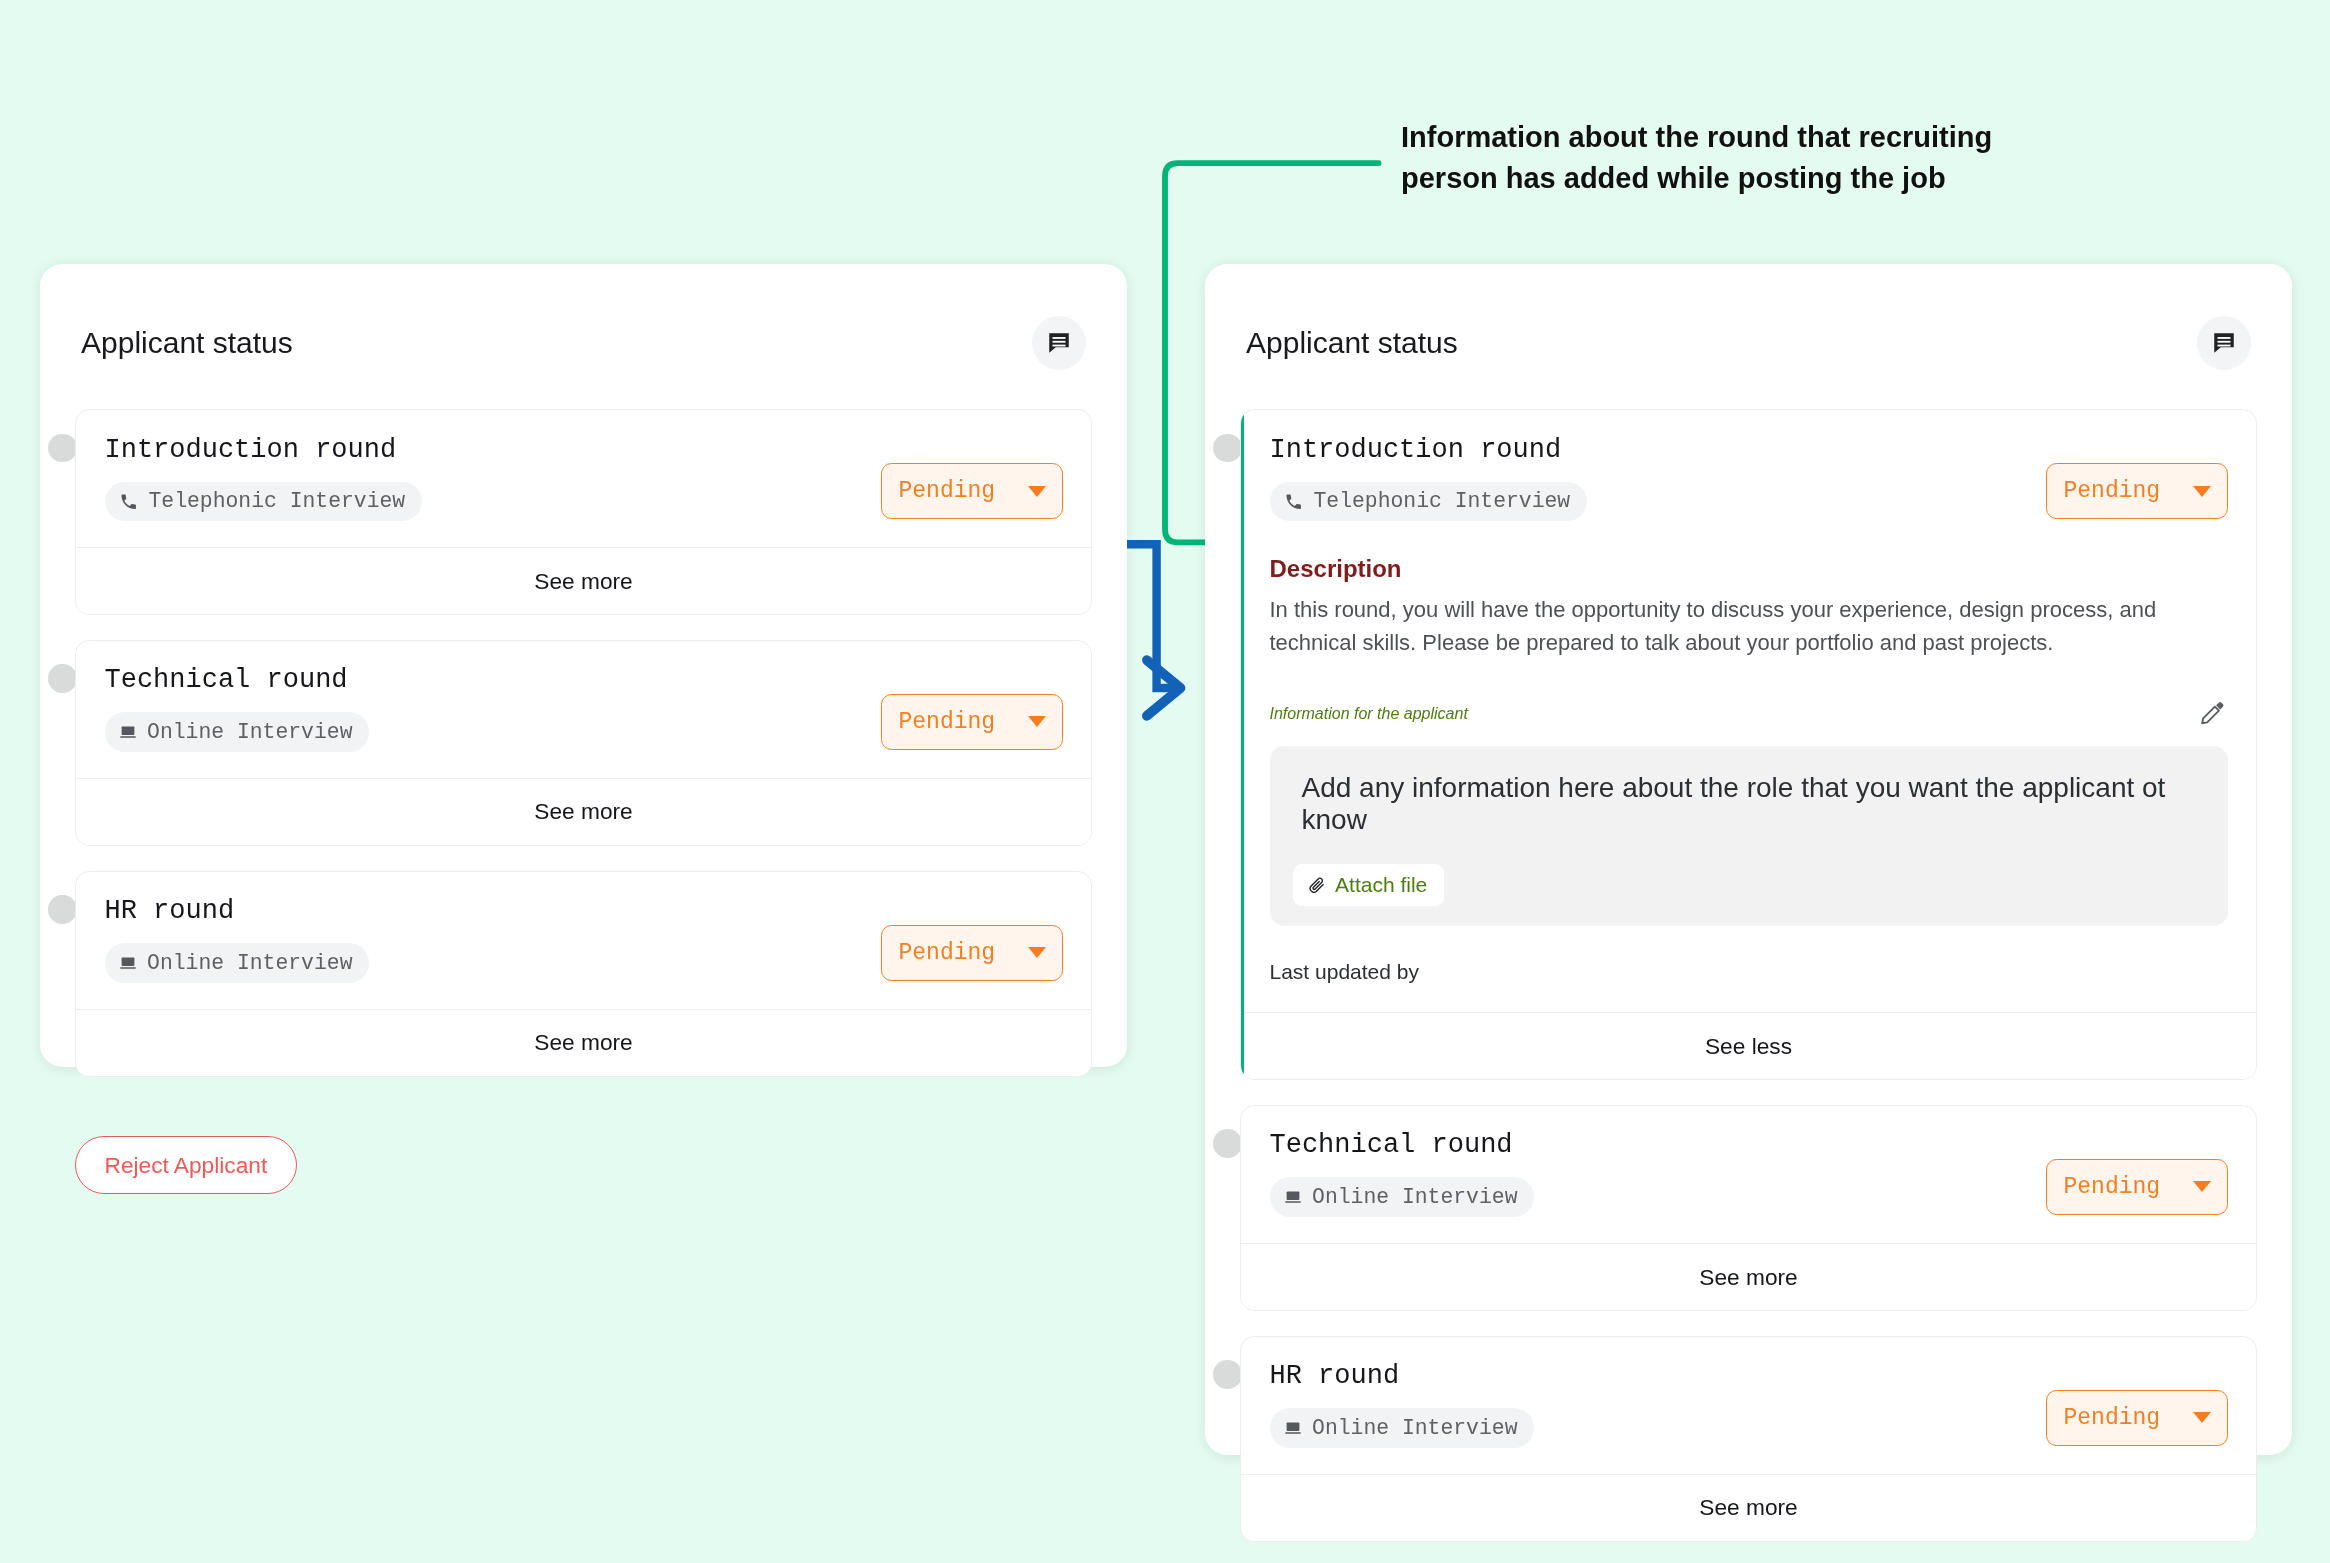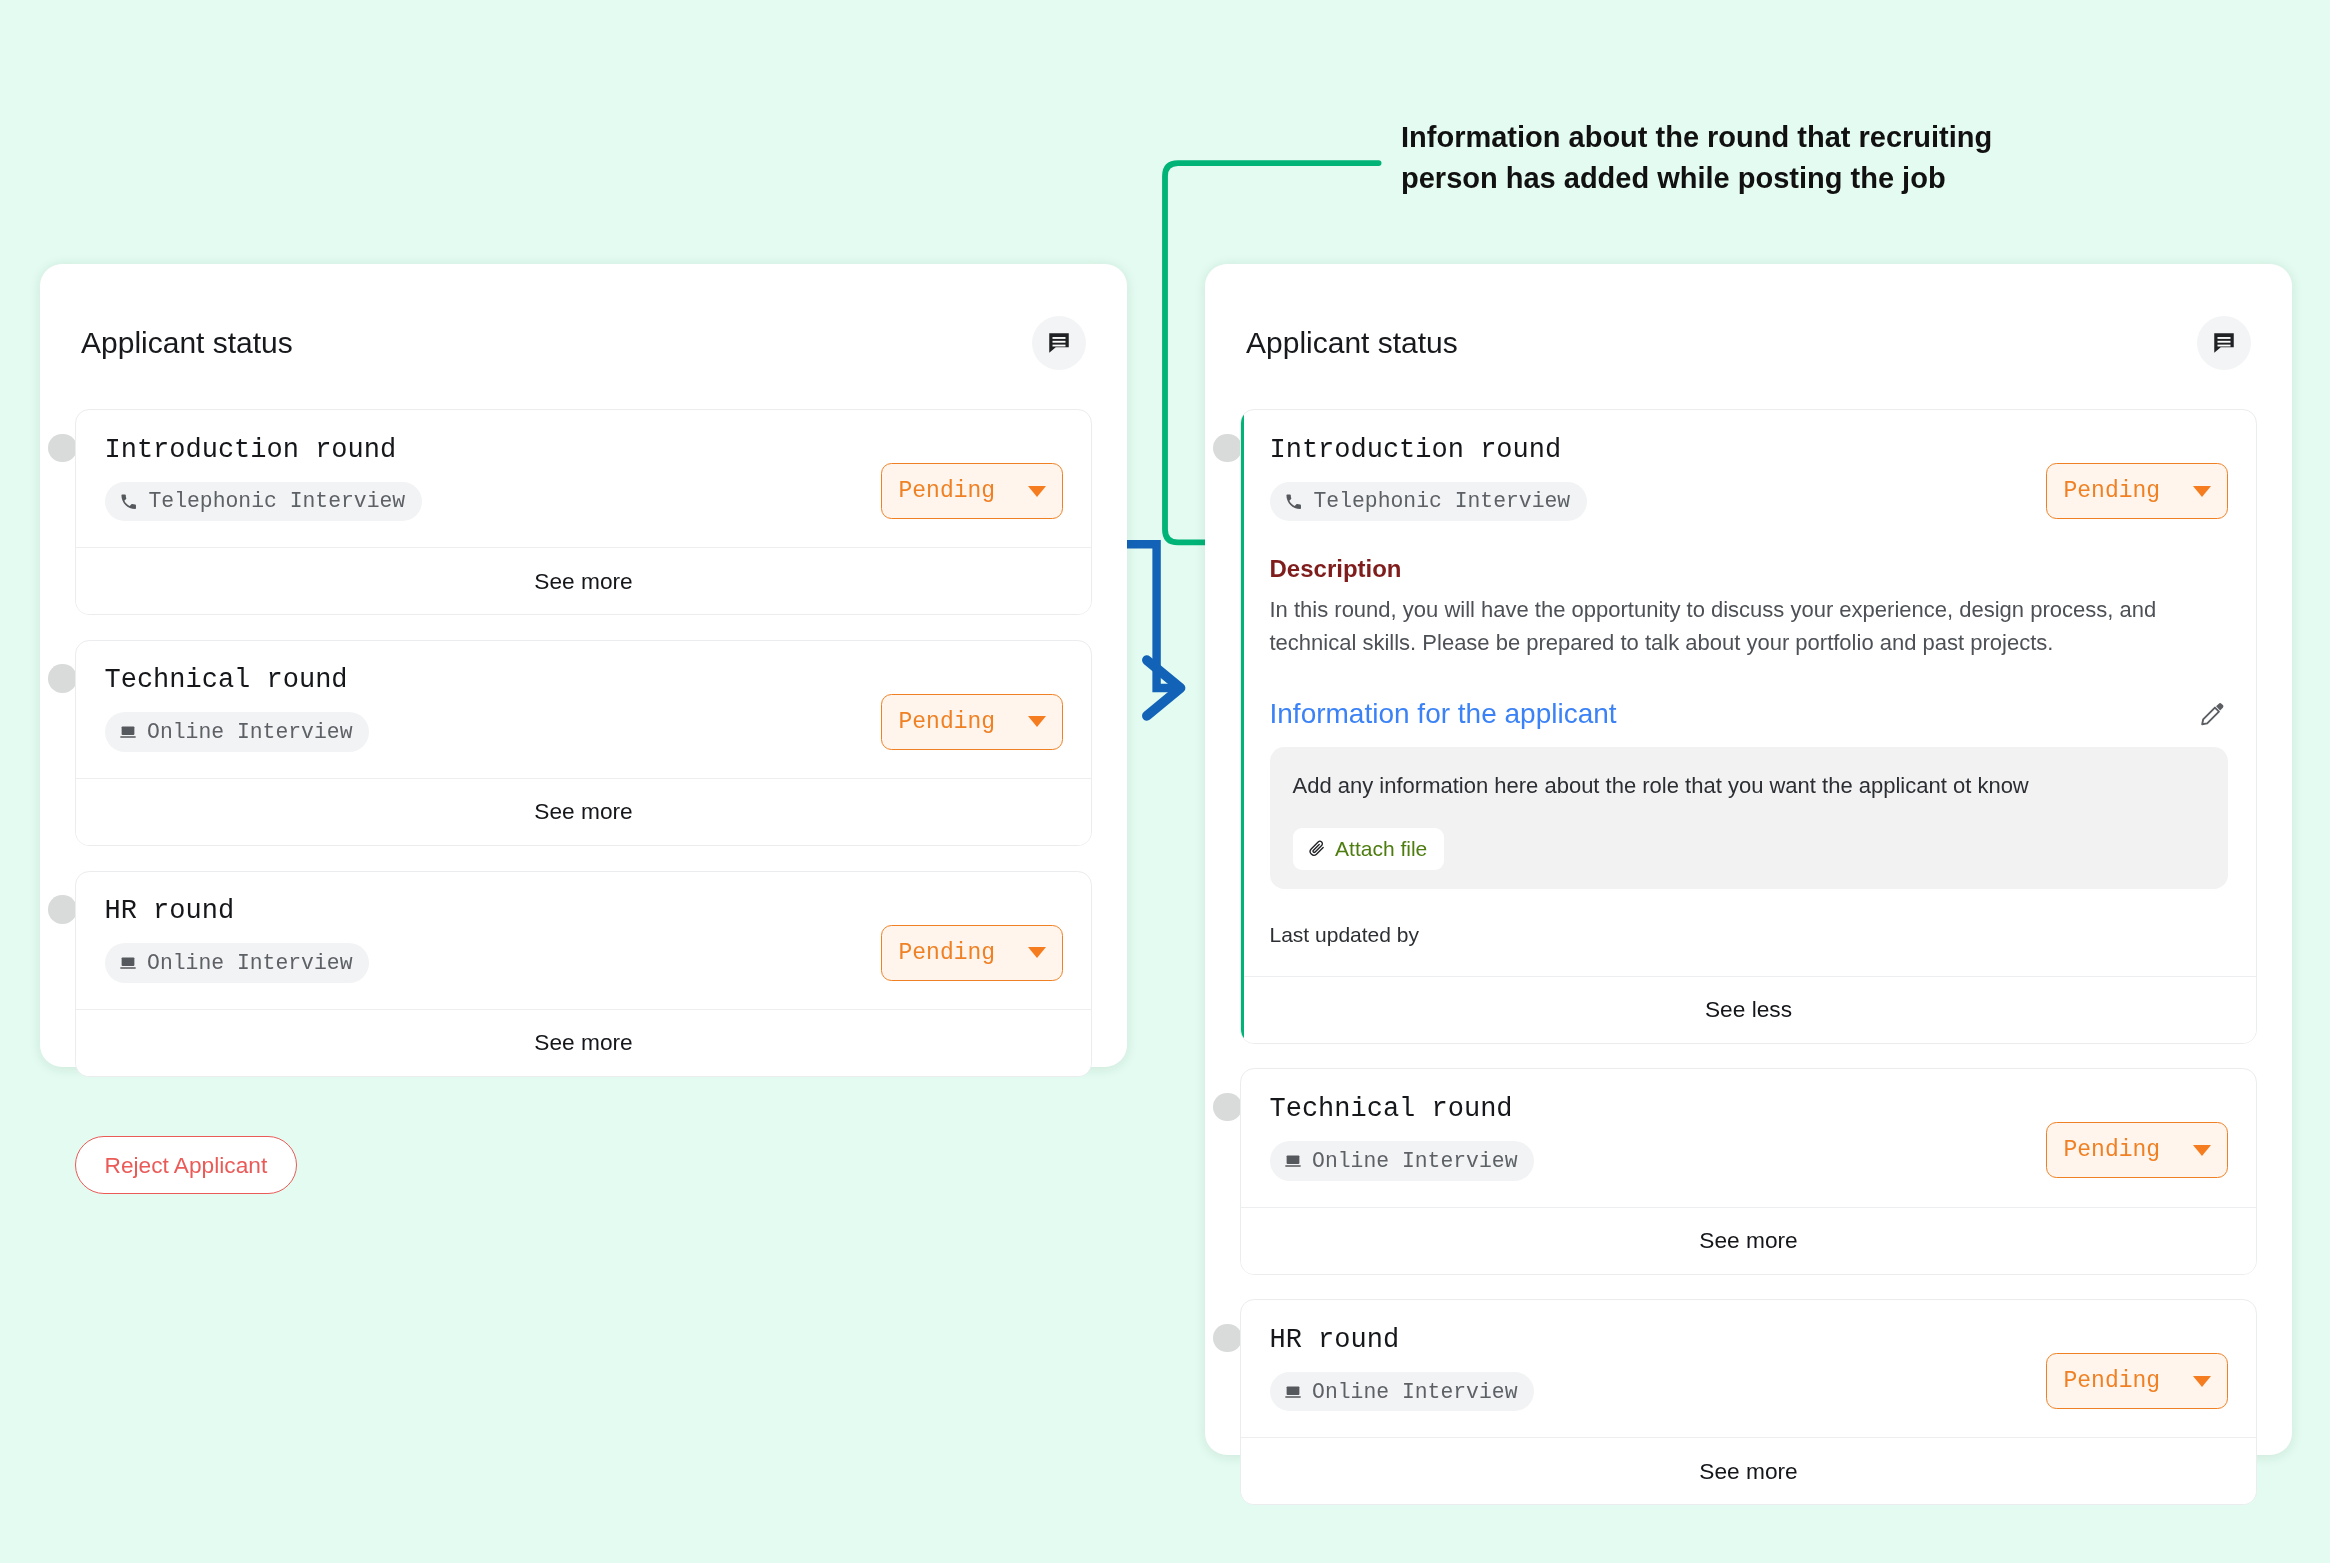--- a/index.html
+++ b/index.html
@@ -103,26 +103,26 @@
   .detail { padding: 0 28.5px 0 28.5px; }
   .detail-h { font-size: 24px; color: #7f1d1d; font-weight: 700; margin-top: 7.8px; }
   .detail-p {
     font-size: 22px; color: #4d5156; line-height: 1.5; margin-top: 10.4px;
     max-width: 906px;
   }
   .info-head {
     display: flex; align-items: center; justify-content: space-between;
     margin-top: 39px;
   }
-  .info-title { font-size: 28px; color: #3b82f6; font-weight: 400; }
+  .info-title { font-size: 16px; color: #4d7c0f; font-weight: 400; font-style: italic; }
   .info-box {
     margin-top: 17px; background: #f2f2f3; border-radius: 14.2px;
     padding: 26px 23px 19.4px 23px;
   }
-  .info-placeholder { font-size: 22px; color: #2b2e32; }
+  .info-placeholder { font-size: 28px; color: #2b2e32; margin-left: 9px; }
   .attach {
     display: inline-flex; align-items: center; gap: 9px;
     background: #ffffff; border-radius: 9px; padding: 9px 17px 9px 14.2px;
     margin-top: 28.5px; cursor: pointer;
   }
   .attach span { font-size: 21px; color: #4d7c0f; text-align: center; }
   .upd-label { font-size: 21px; color: #2c2f33; margin-top: 34px; }
   .upd-row { display: flex; align-items: center; gap: 14.2px; margin-top: 13px; }
   .avatar {
     width: 38px; height: 38px; border-radius: 50%; overflow: hidden;

